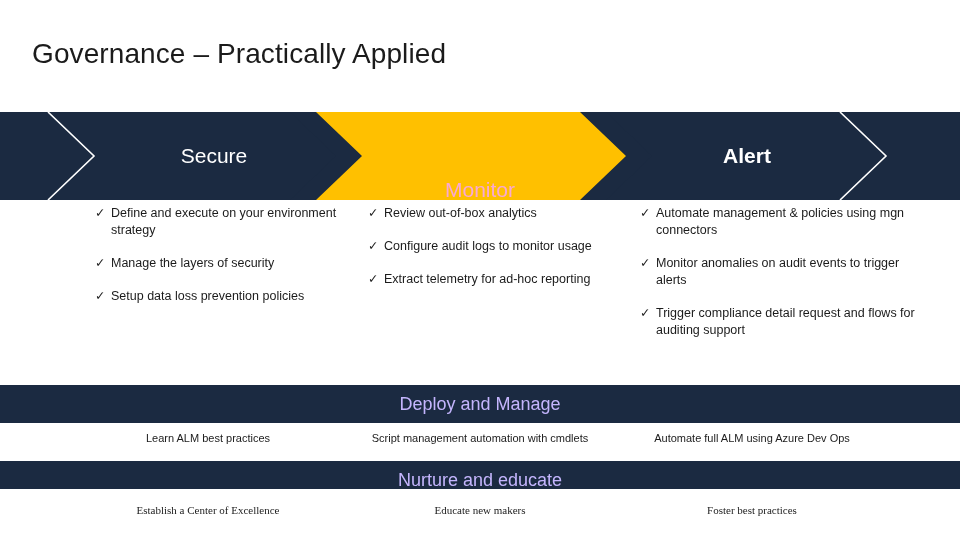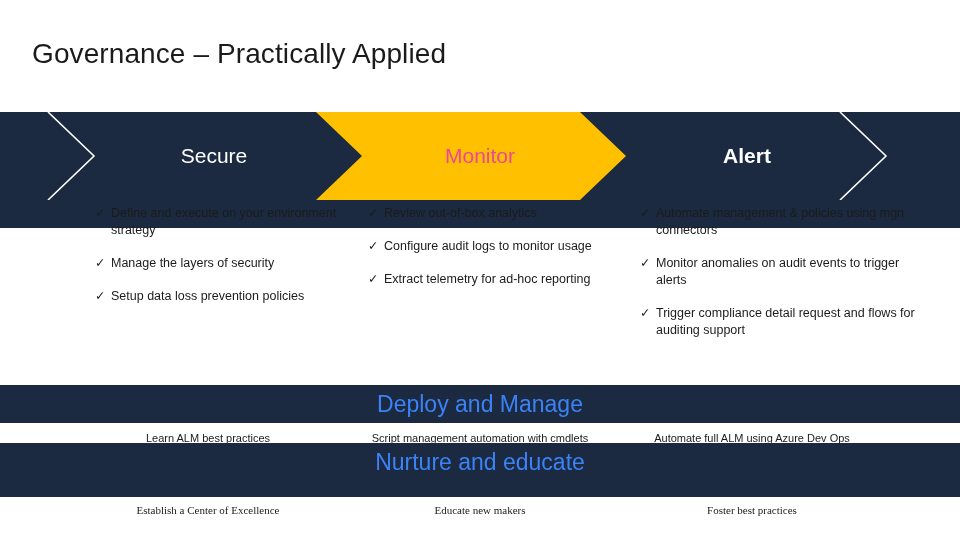--- a/index.html
+++ b/index.html
@@ -31,36 +31,37 @@
     letter-spacing: 0.1px;
     white-space: nowrap;
   }
 
   
   .chevron-band {
     position: absolute;
     left: 0;
     top: 112px;
     width: 960px;
-    height: 116px;
+    height: 88px;
     background: #1b2a41;
     overflow: hidden;
   }
   .chev-label {
     position: absolute;
     top: 0;
     height: 88px;
     line-height: 88px;
     text-align: center;
     font-size: 21px;
     color: #ffffff;
     z-index: 5;
   }
   .chev-label.dark-text {
-    color: #ec4899;
+    color: #f9a8d4;
+    margin-top: 34px;
   }
 
   
   .cols {
     position: absolute;
     left: 0;
     top: 205px;
     width: 960px;
     height: 165px;
   }
@@ -91,32 +92,32 @@
   .bullet .btxt {
     display: block;
   }
 
   
   .strip {
     position: absolute;
     left: 0;
     width: 960px;
     background: #1b2a41;
-    color: #3b82f6;
-    font-size: 23px;
+    color: #c4b5fd;
+    font-size: 18px;
     text-align: center;
   }
   .strip-1 {
     top: 385px;
     height: 38px;
     line-height: 38px;
   }
   .strip-2 {
-    top: 443px;
-    height: 54px;
+    top: 461px;
+    height: 28px;
     line-height: 38px;
   }
 
   
   .subrow {
     position: absolute;
     left: 0;
     width: 960px;
     height: 34px;
   }

